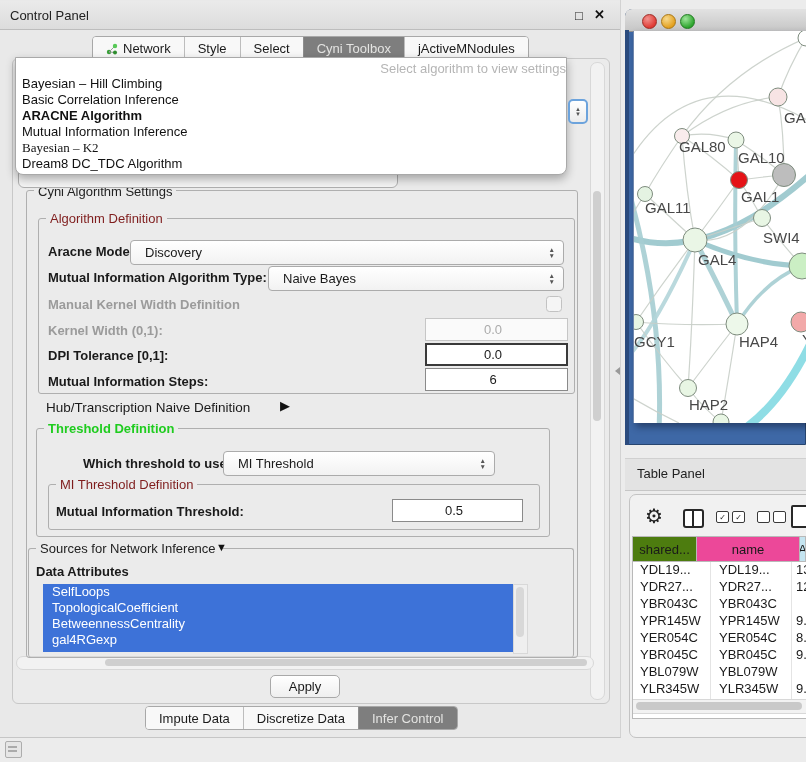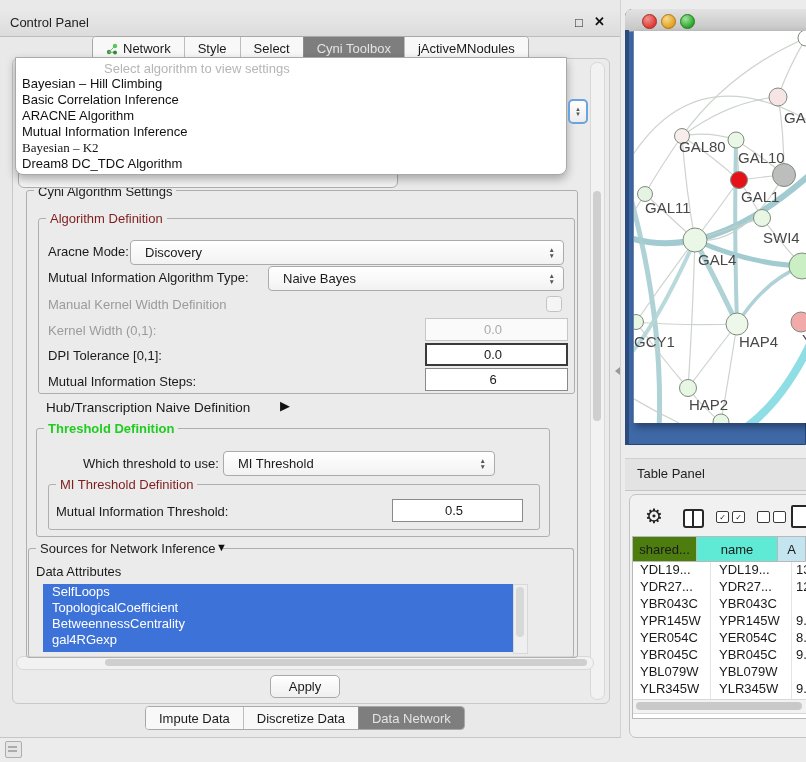--- a/index.html
+++ b/index.html
@@ -1,25 +1,25 @@
 <!DOCTYPE html>
 <html><head>
 <meta charset="utf-8">
 <style>
   html,body{margin:0;padding:0}
   body{width:806px;height:762px;position:relative;overflow:hidden;
        background:#ECECEC;font-family:"Liberation Sans",sans-serif;
        -webkit-font-smoothing:antialiased;color:#1a1a1a}
   .abs{position:absolute}
-  .bold{font-weight:normal}
+  .bold{font-weight:bold}
   .lbl{font-size:13px;white-space:nowrap}
   .dis{color:#9B9B9B}
   
   #ctl-win{left:0;top:0;width:620px;height:737px;background:#E9E9E9;border-right:1px solid #D2D2D2;border-bottom:1px solid #C6C6C6}
-  #ctl-titlebar{left:0;top:8px;width:620px;height:28px;background:linear-gradient(#EAEAEA,#DCDCDC);border-bottom:1px solid #BDBDBD}
+  #ctl-titlebar{left:0;top:1px;width:620px;height:28px;background:linear-gradient(#EAEAEA,#DCDCDC);border-bottom:1px solid #BDBDBD}
   #ctl-title{left:10px;top:7px;font-size:13px;color:#222}
   #float-btn{left:575px;top:7px;font-size:13px;color:#222;cursor:default}
   #close-btn{left:594px;top:6px;font-size:13px;font-weight:bold;color:#111}
   
   #inner-panel{left:12px;top:58px;width:596px;height:644px;background:#EBEBEB;border:1px solid #C8C8C8;border-radius:6px}
   
   .segbar{display:flex;height:23px;border:1px solid #A8A8A8;border-radius:4px;overflow:hidden;background:#F8F8F8}
   .seg-tab{display:flex;align-items:center;gap:5px;padding:0 13px;font-size:13px;line-height:23px;color:#1a1a1a;background:#F8F8F8;border-left:1px solid #BDBDBD;white-space:nowrap}
   .seg-tab:first-child{border-left:none}
   .seg-tab.sel{background:#7E7E7E;color:#E4E4E2;border-left-color:#8E8E8E}
@@ -32,21 +32,21 @@
   .t-green{color:#1FCC1F;font-weight:bold}
   
   .combo{position:absolute;height:23px;background:linear-gradient(#FFFFFF,#F2F2F2);border:1px solid #ABABAB;border-radius:4px;display:flex;align-items:center;font-size:13px}
   .combo .ct{padding-left:14px;flex:1;white-space:nowrap;overflow:hidden}
   .spin{display:flex;flex-direction:column;align-items:center;margin-right:8px;font-size:6.5px;line-height:5.5px;color:#555}
   .fld{position:absolute;height:23px;background:#FFFFFF;border:1px solid #8A8A8A;font-size:13px;display:flex;align-items:center;justify-content:center;padding-right:7px;box-sizing:border-box}
   .fld.disabled{background:#FAFAFA;border:1px solid #C6C6C6;color:#ABABAB}
   .fld.strong{border:2px solid #3A3A3A}
   
   #dd-popup{left:15px;top:57px;width:550px;height:116px;background:#FFFFFF;border:1px solid #A9A9A9;border-radius:0 0 8px 8px;box-shadow:0 4px 10px rgba(0,0,0,.30);z-index:50}
-  #dd-placeholder{position:absolute;left:0;top:3px;width:100%;text-align:left;padding-left:88px;box-sizing:border-box;font-size:13px;color:#B5B5B5}
+  #dd-placeholder{position:absolute;left:0;top:3px;width:100%;text-align:right;padding-left:88px;box-sizing:border-box;font-size:13px;color:#B5B5B5}
   .dd-item{position:absolute;left:6px;font-size:13px;white-space:nowrap;color:#111}
   #combo-focus-btn{left:568px;top:99px;width:16px;height:21px;background:linear-gradient(#FFFFFF,#ECECEC);border:2px solid #6CA3DC;border-radius:5px;z-index:55;display:flex;flex-direction:column;align-items:center;justify-content:center;font-size:6px;line-height:5px;color:#555}
   #ghost-combo{left:18px;top:160px;width:378px;height:26px;border:1px solid #AFAFAF;border-radius:6px;background:#F4F4F4;z-index:2}
   
   #attr-list{left:43px;top:584px;width:470px;height:68px;background:#3D72D8;overflow:hidden;z-index:3}
   .attr-item{height:16px;line-height:16px;color:#FFFFFF;font-size:13px;padding-left:9px;background:#3D72D8;white-space:nowrap}
   
   .sb-track{position:absolute;background:#F2F2F2;border:1px solid #D8D8D8;border-radius:7px}
   .sb-thumb{position:absolute;background:#CFCFCF;border-radius:6px}
   
@@ -213,21 +213,21 @@
   <div class="abs" id="apply-btn">Apply</div>
 
   <div class="abs segbar" id="bottom-tabs" style="height:22px">
       <div class="seg-tab">
         <span>Impute Data</span>
       </div>
       <div class="seg-tab">
         <span>Discretize Data</span>
       </div>
       <div class="seg-tab sel">
-        <span>Data Network</span>
+        <span>Infer Control</span>
       </div>
     </div>
 
   <div class="abs" id="dd-popup">
     <span id="dd-placeholder">Select algorithm to view settings</span>
   <div class="dd-item" style="top: 18px;">Bayesian – Hill Climbing</div>
       <div class="dd-item" style="top: 34px;">Basic Correlation Inference</div>
       <div class="dd-item bold" style="top: 50px;">ARACNE Algorithm</div>
       <div class="dd-item" style="top: 66px;">Mutual Information Inference</div>
       <div class="dd-item" style="top: 82px; font-family: Liberation Serif, serif;">Bayesian – K2</div>
@@ -327,21 +327,21 @@
 </div>
 <div class="abs" style="left:757px;top:511px;display:flex;gap:3px">
   <span class="mini-cb"></span>
     <span class="mini-cb"></span>
 </div>
 <div class="abs" id="doc-icon" style="left:791px;top:505px"></div>
 
 <div class="abs" id="tbl-area">
   <div style="display:flex" id="tbl-head">
       <div class="hdr-cell" style="width: 64px; background: #4d7c0f;">shared...</div>
-      <div class="hdr-cell" style="width: 81px; background: #5eead4;">name</div>
+      <div class="hdr-cell" style="width: 103px; background: #ec4899;">name</div>
       <div class="hdr-cell" style="width: auto; flex: 1 1 0%; background: rgb(196, 228, 240);">A</div>
     </div>
   <div id="tbl-rows" style="overflow:hidden;height:138px">
       <div class="tbl-row">
         <div class="c c1">YDL19...</div>
         <div class="c c2">YDL19...</div>
         <div class="c c3">13</div>
       </div>
       <div class="tbl-row">
         <div class="c c1">YDR27...</div>

